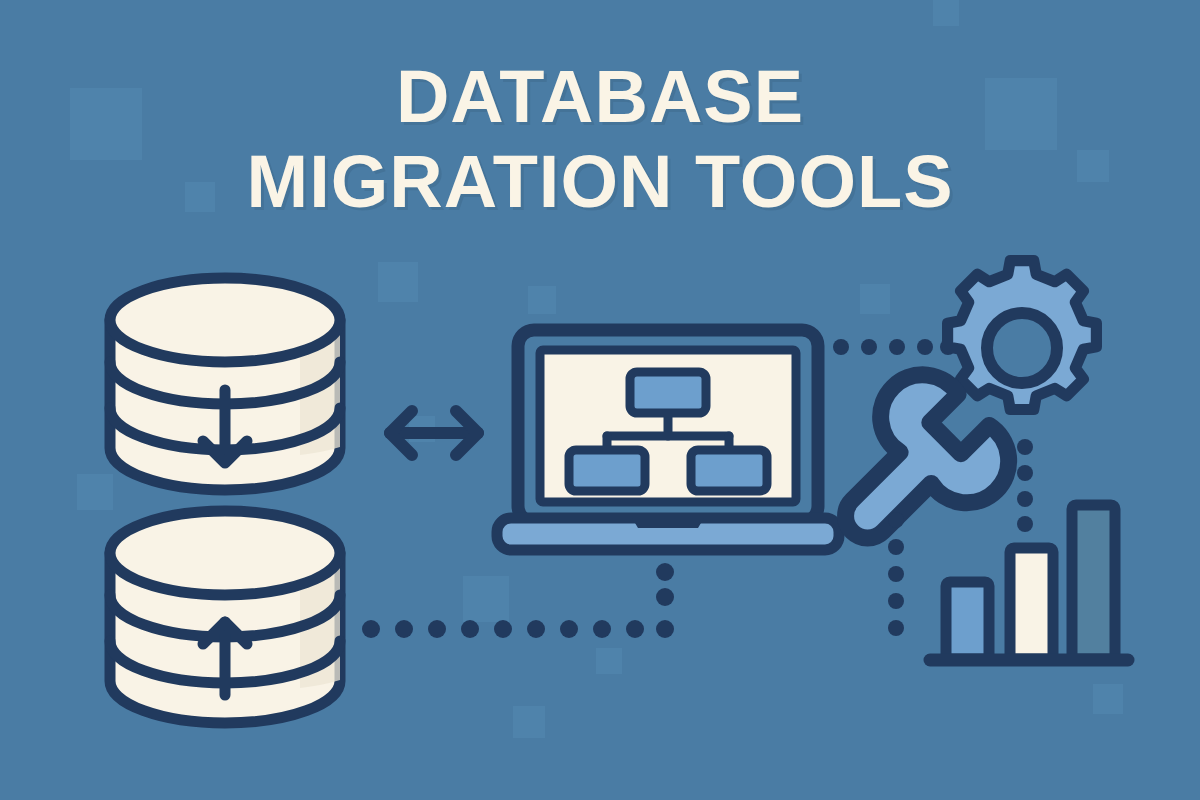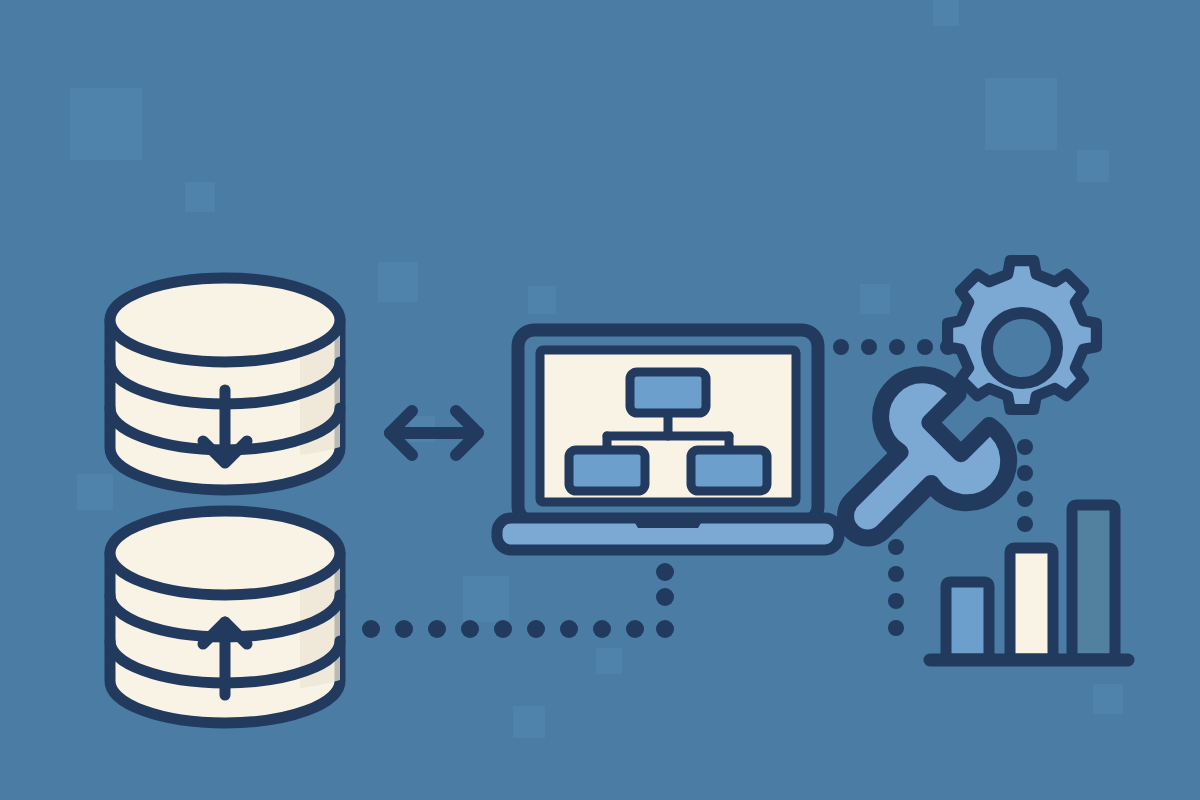--- a/index.html
+++ b/index.html
@@ -71,20 +71,24 @@
       <div class="bg-square" style="left: 409px; top: 416px; width: 26px; height: 26px;"></div>
       <div class="bg-square" style="left: 77px; top: 474px; width: 36px; height: 36px;"></div>
       <div class="bg-square" style="left: 463px; top: 576px; width: 46px; height: 46px;"></div>
       <div class="bg-square" style="left: 596px; top: 648px; width: 26px; height: 26px;"></div>
       <div class="bg-square" style="left: 513px; top: 706px; width: 32px; height: 32px;"></div>
       <div class="bg-square" style="left: 1093px; top: 684px; width: 30px; height: 30px;"></div>
       <div class="bg-square" style="left: 860px; top: 284px; width: 30px; height: 30px;"></div>
       <div class="bg-square" style="left: 933px; top: 0px; width: 26px; height: 26px;"></div>
     </div>
 
+  <div class="title-block">
+    <span class="title-line l1">DATABASE</span>
+    <span class="title-line l2">MIGRATION TOOLS</span>
+  </div>
 
   <svg class="art" viewBox="0 0 1200 800">
 
     <defs>
       <clipPath id="cylTopClip1">
           <rect x="100" y="285" width="250" height="200"></rect>
         </clipPath>
     </defs>
 
     <g>

